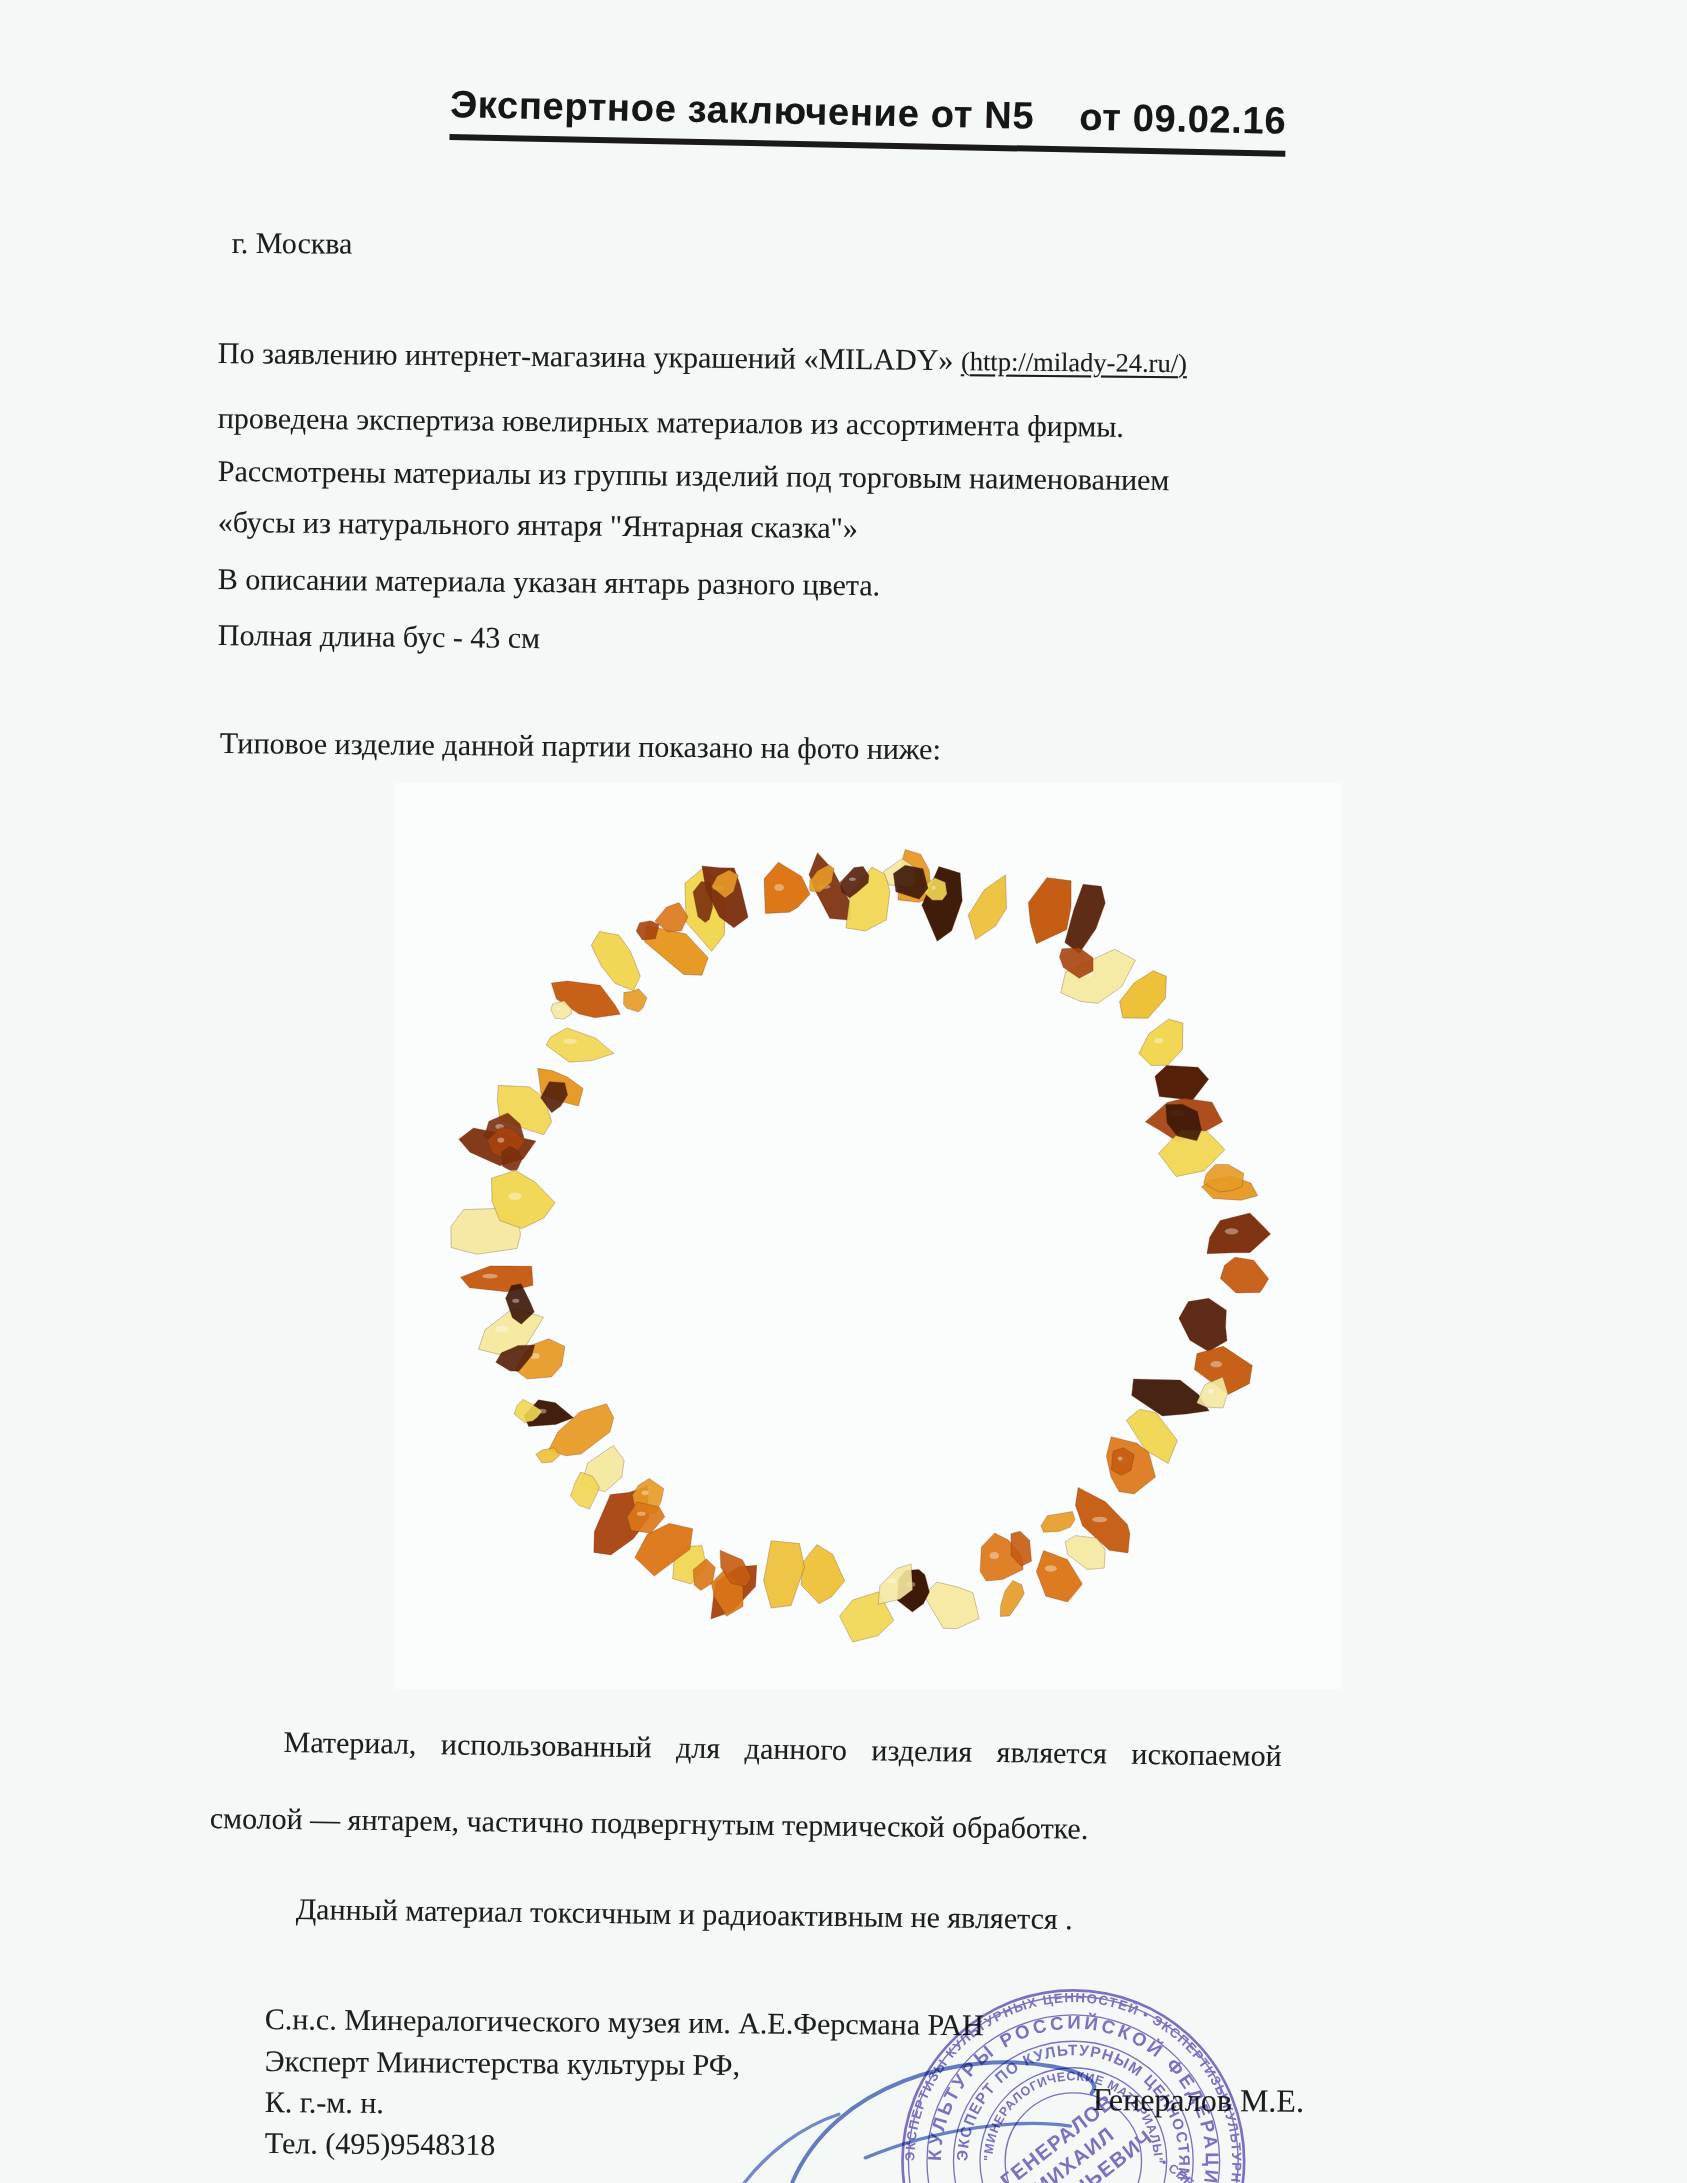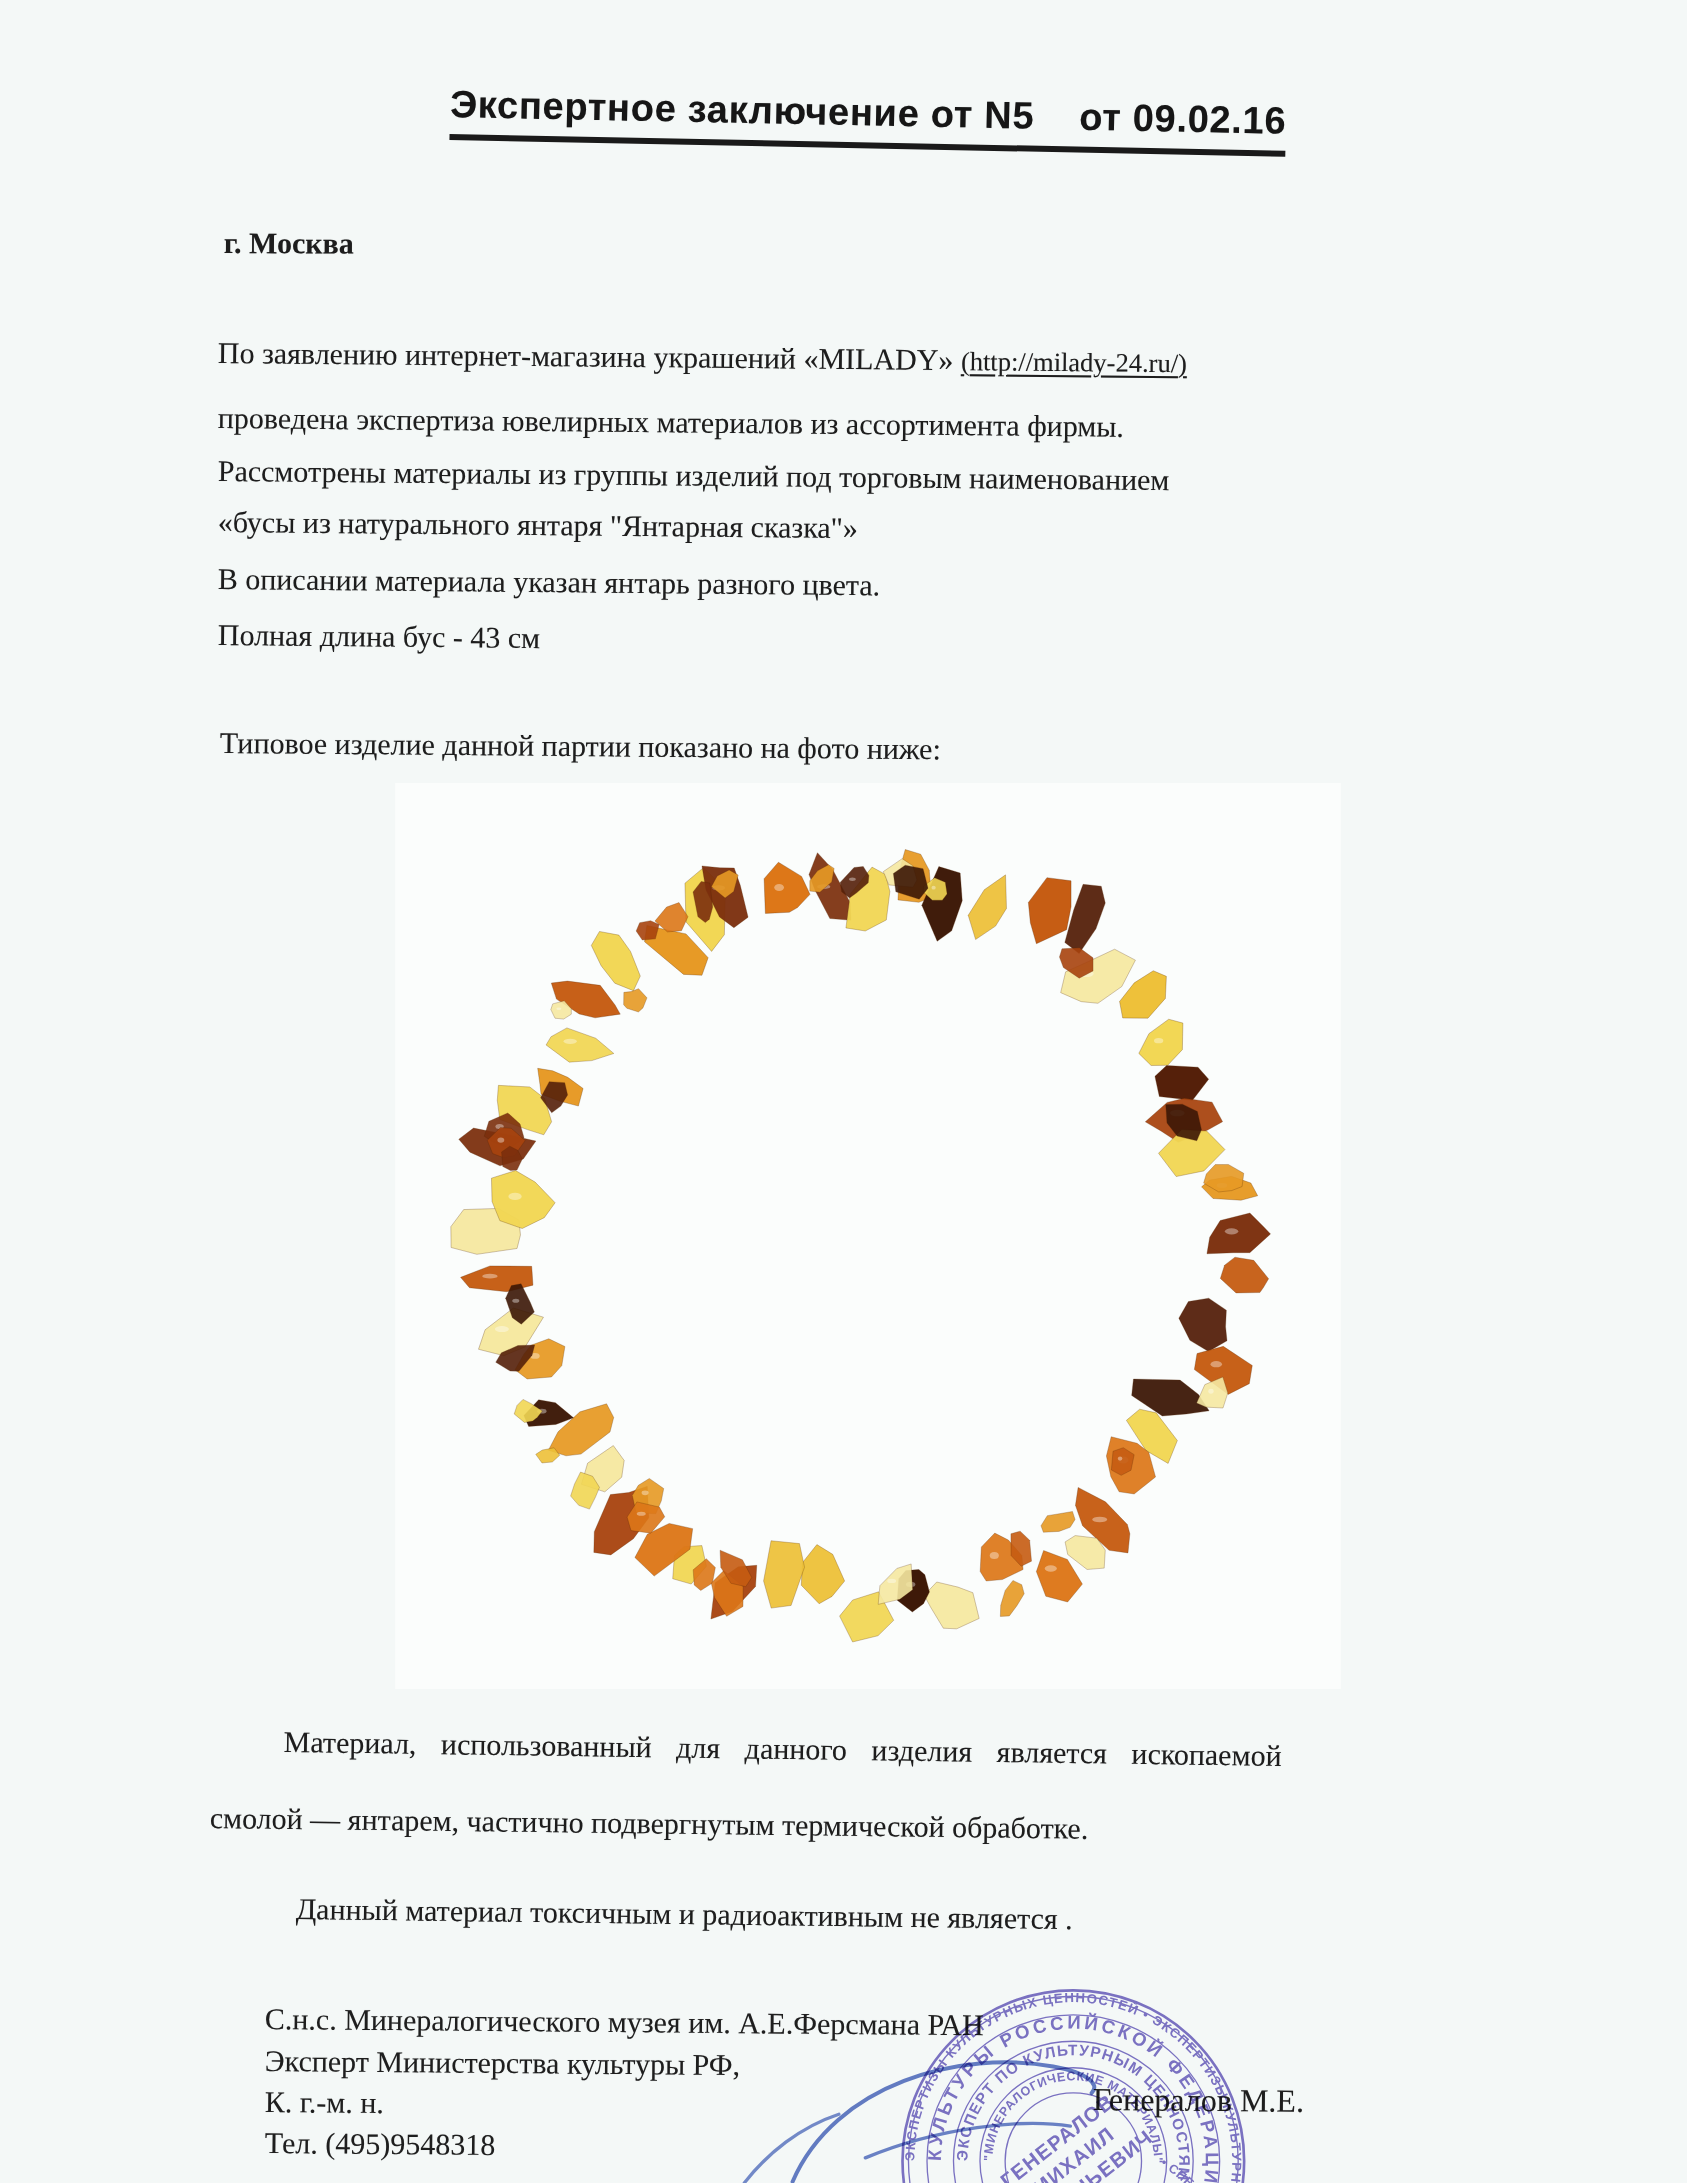--- a/index.html
+++ b/index.html
@@ -58,21 +58,21 @@
     font-weight:bold;
   }
 </style>
 </head>
 <body>
 
 <div class="page">
 
   <div class="doc-title">Экспертное заключение от N5    от 09.02.16</div>
 
-  <div class="tline" style="left:224px;top:226px;transform:rotate(0.3deg);font-weight:bold;">г. Москва</div>
+  <div class="tline" style="left:232px;top:226px;transform:rotate(0.3deg);">г. Москва</div>
 
   <div class="tline" style="left:218px;top:336px;"><span>По заявлению интернет-магазина украшений «MILADY» </span><span class="url-part">(</span><span class="url-part">http://milady-24.ru/</span><span class="url-part">)</span></div>
   <div class="tline" style="left:218px;top:401px;">проведена экспертиза ювелирных материалов из ассортимента фирмы.</div>
   <div class="tline" style="left:218px;top:454px;">Рассмотрены материалы из группы изделий под торговым наименованием</div>
   <div class="tline" style="left:218px;top:505px;">«бусы из натурального янтаря "Янтарная сказка"»</div>
   <div class="tline" style="left:218px;top:562px;">В описании материала указан янтарь разного цвета.</div>
   <div class="tline" style="left:218px;top:618px;">Полная длина бус - 43 см</div>
 
   <div class="tline" style="left:220px;top:726px;transform:rotate(0.5deg);">Типовое изделие данной партии показано на фото ниже:</div>
 

